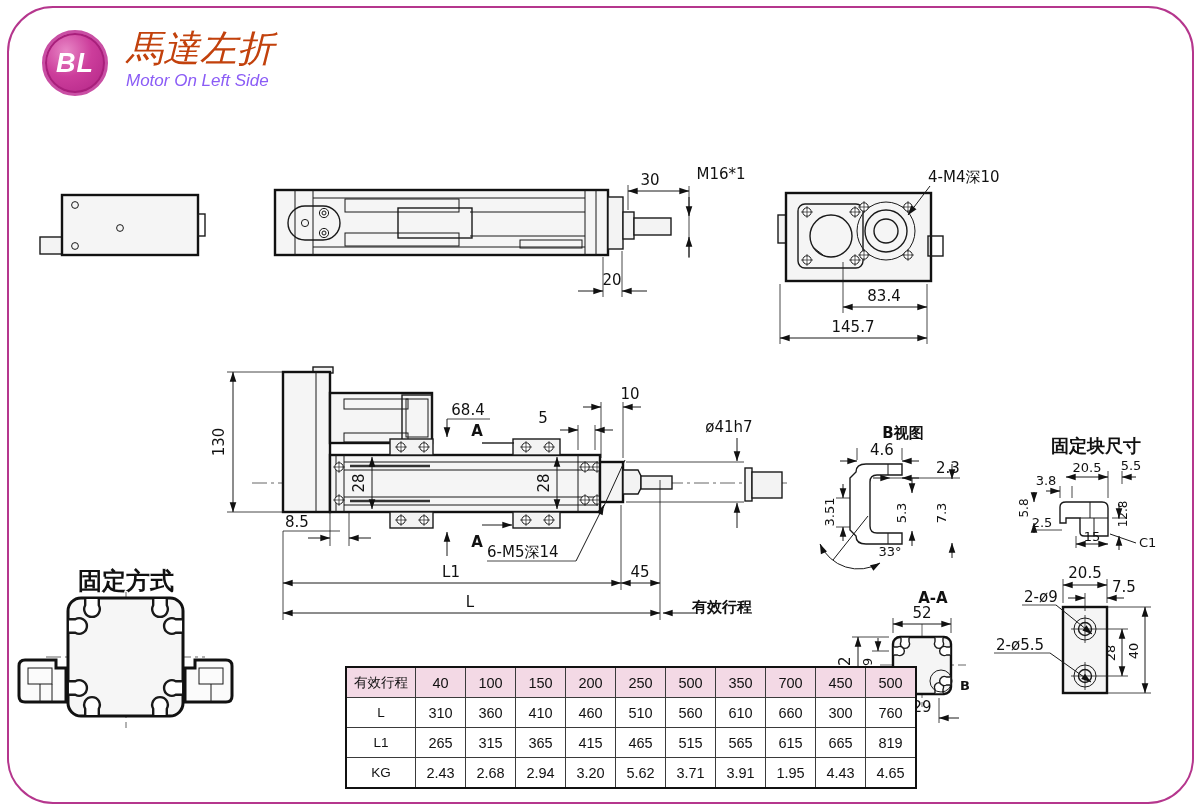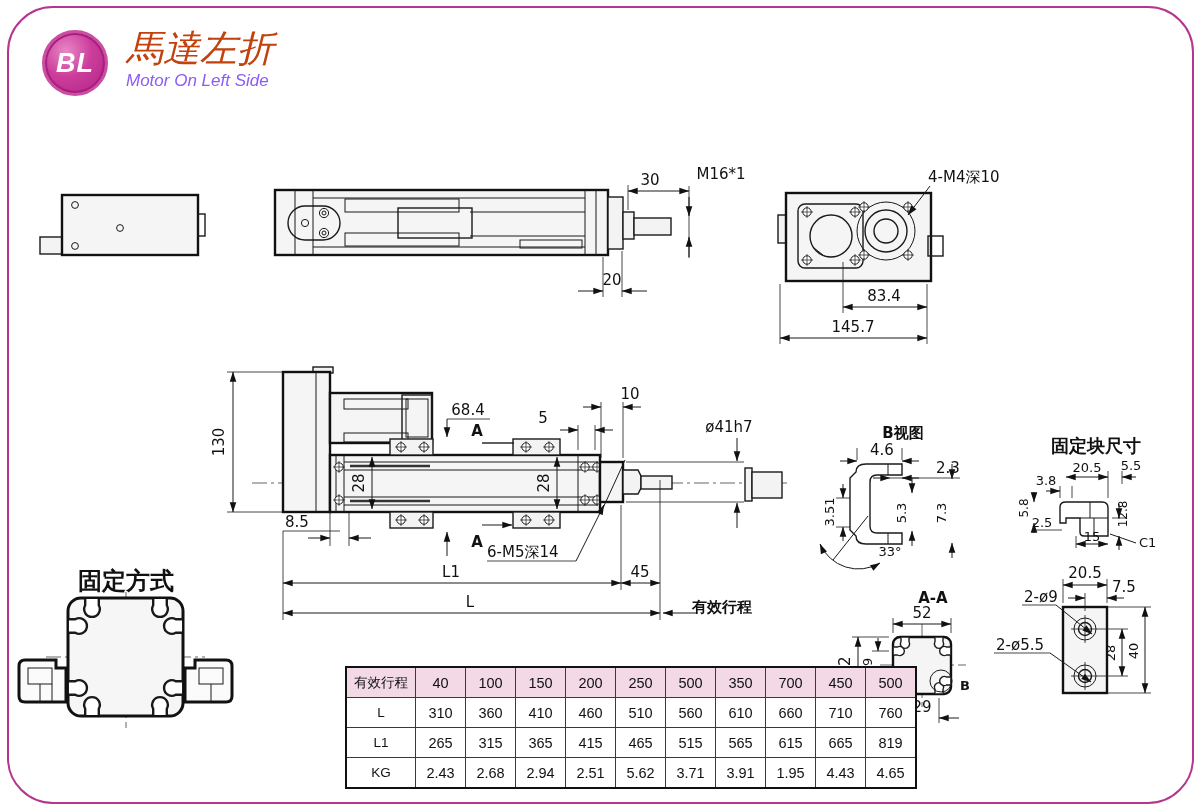--- a/index.html
+++ b/index.html
@@ -470,42 +470,42 @@
       <tr>
         <td class="lblcol">L</td>
         <td>310</td>
         <td>360</td>
         <td>410</td>
         <td>460</td>
         <td>510</td>
         <td>560</td>
         <td>610</td>
         <td>660</td>
-        <td>710</td>
+        <td>300</td>
         <td>760</td>
       </tr>
       <tr>
         <td class="lblcol">L1</td>
         <td>265</td>
         <td>315</td>
         <td>365</td>
         <td>415</td>
         <td>465</td>
         <td>515</td>
         <td>565</td>
         <td>615</td>
         <td>665</td>
         <td>819</td>
       </tr>
       <tr>
         <td class="lblcol">KG</td>
         <td>2.43</td>
         <td>2.68</td>
         <td>2.94</td>
-        <td>2.51</td>
+        <td>3.20</td>
         <td>5.62</td>
         <td>3.71</td>
         <td>3.91</td>
         <td>1.95</td>
         <td>4.43</td>
         <td>4.65</td>
       </tr>
     </tbody>
   </table>
 </div>

